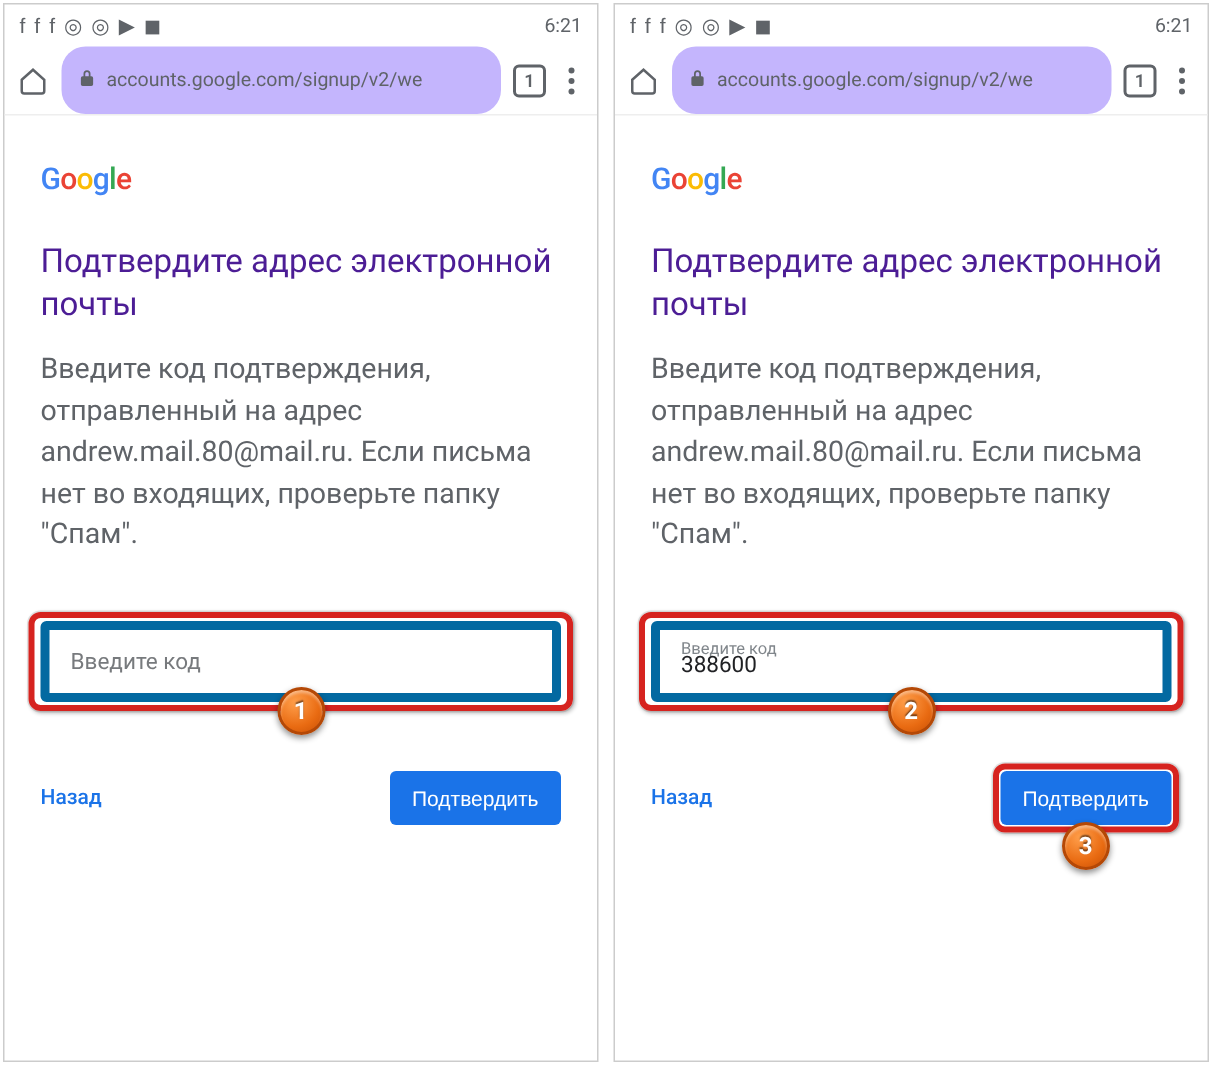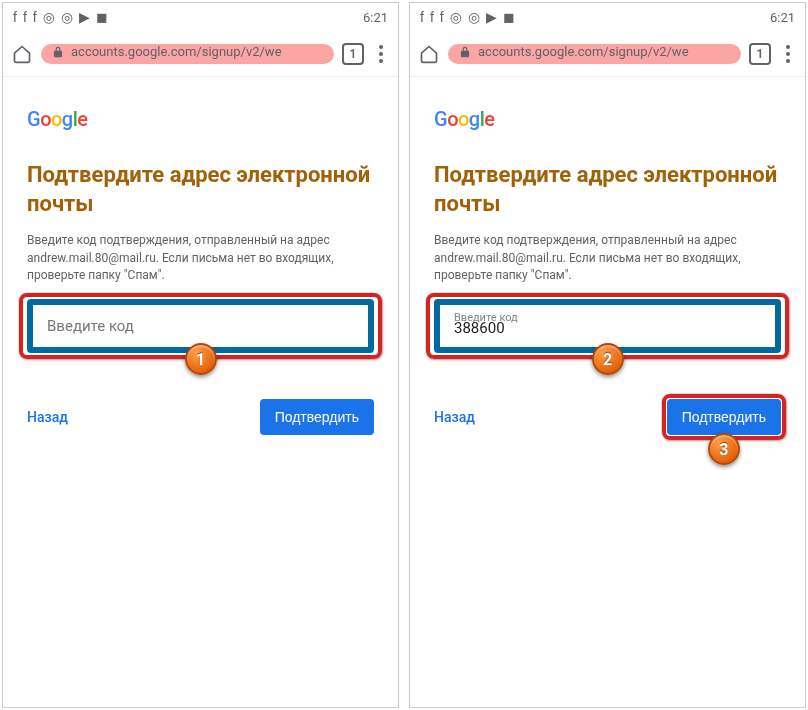--- a/index.html
+++ b/index.html
@@ -39,24 +39,25 @@
     gap: 8px;
     border-bottom: 1px solid #eee;
   }
   .home-icon {
     width: 22px; height: 22px;
     display: flex; align-items: center; justify-content: center;
   }
   .home-icon svg { width: 20px; height: 20px; }
   .url-pill {
     flex: 1;
-    height: 20px;
-    background: #fca5a5;
+    height: 45px;
+    background: #c4b5fd;
     border-radius: 16px;
     display: flex;
+    align-items: center;
     padding: 0 10px;
     gap: 6px;
     overflow: hidden;
   }
   .lock-icon svg { width: 14px; height: 14px; fill: #5f6368; }
   .url-text {
     font-size: 13px;
     color: #5f6368;
     white-space: nowrap;
     overflow: hidden;
@@ -87,30 +88,30 @@
     letter-spacing: -0.5px;
   }
   .google-logo .g1 { color:#4285F4; }
   .google-logo .o1 { color:#EA4335; }
   .google-logo .o2 { color:#FBBC05; }
   .google-logo .g2 { color:#4285F4; }
   .google-logo .l  { color:#34A853; }
   .google-logo .e  { color:#EA4335; }
   .page-title {
     font-size: 22px;
-    color: #a16207;
-    font-weight: 700;
+    color: #4c1d95;
+    font-weight: 400;
     line-height: 1.3;
     margin-bottom: 14px;
   }
   .page-desc {
-    font-size: 12px;
+    font-size: 19px;
     color: #5f6368;
     line-height: 1.45;
-    margin-bottom: 15px;
+    margin-bottom: 44px;
   }
   .input-wrap {
     position: relative;
     margin-bottom: 46px;
   }
   .highlight-red {
     position: absolute;
     inset: -6px -8px -6px -8px;
     border: 4px solid #d6231f;
     border-radius: 8px;

